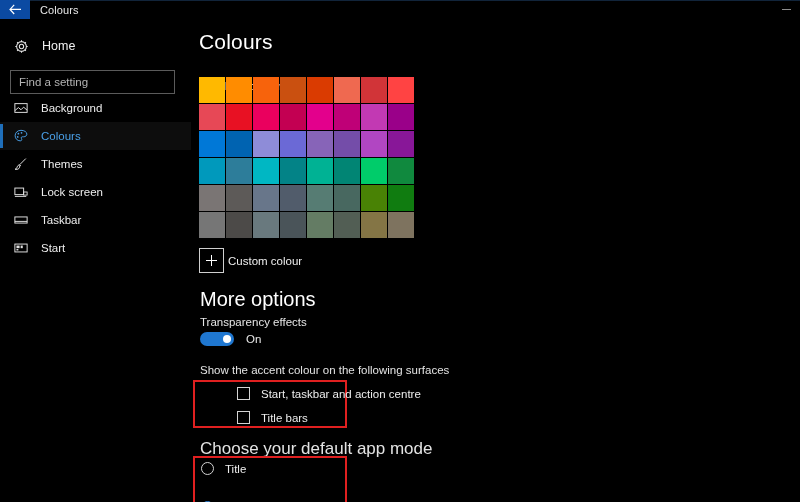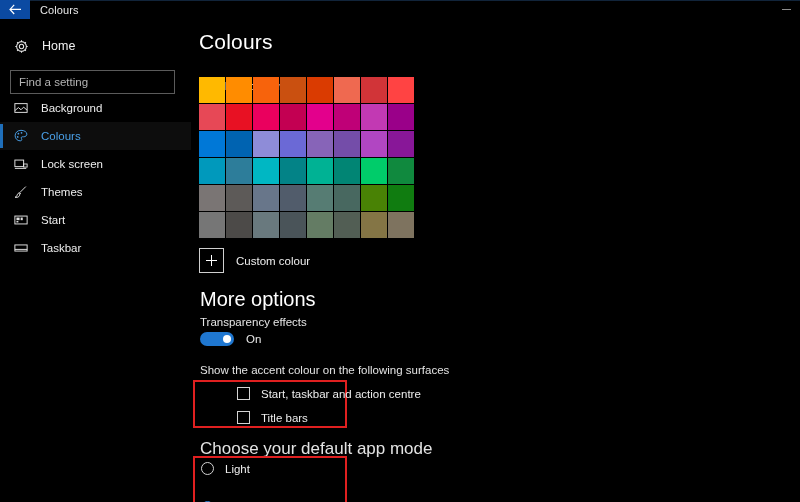--- a/index.html
+++ b/index.html
@@ -137,21 +137,21 @@
     display: grid;
     grid-template-columns: repeat(8, 26px);
     grid-auto-rows: 26px;
     gap: 1px;
   }
   .swatch { width: 26px; height: 26px; cursor: pointer; }
 
   
   .custom-row {
     position: absolute; left: 8px; top: 229px;
-    display: flex; align-items: center; gap: 12px;
+    display: flex; align-items: center; gap: 4px;
   }
   .custom-box {
     width: 25px; height: 25px;
     border: 1px solid #d0d0d0;
     display: flex; align-items: center; justify-content: center;
     cursor: pointer;
   }
   .plus-h { position: absolute; width: 11px; height: 1px; background: #ffffff; }
   .plus-v { position: absolute; width: 1px; height: 11px; background: #ffffff; }
   .plus-wrap { position: relative; width: 11px; height: 11px; display:flex; align-items:center; justify-content:center; }
@@ -296,57 +296,57 @@
           <circle cx="8.6" cy="4.3" r="1" fill="currentColor"></circle>
           <circle cx="4.2" cy="9" r="1" fill="currentColor"></circle>
         </svg>
       </span>
       <span class="nav-label">Colours</span>
     </div>
 
     <div class="nav-item">
       <span class="nav-ico">
         <svg width="14" height="14" viewBox="0 0 16 16">
+          <path d="M13.5 1.8 L6.5 8.8 M6.3 8.6 L7.8 10.1 M5.8 9 C4.3 9.6 3.7 11 3.2 12.4 C2.9 13.2 2 13.9 1.2 14 C2.6 14.3 4.4 14.2 5.5 13.2 C6.4 12.4 6.8 11 6.6 9.9 Z" fill="none" stroke="currentColor" stroke-width="1.1"></path>
+        </svg>
+      </span>
+      <span class="nav-label">Themes</span>
+    </div>
+
+    <div class="nav-item">
+      <span class="nav-ico">
+        <svg width="14" height="14" viewBox="0 0 16 16">
           <rect x="1" y="3.5" width="10" height="7.5" fill="none" stroke="currentColor" stroke-width="1.1"></rect>
           <path d="M1 13 L14 13" stroke="currentColor" stroke-width="1.1"></path>
           <rect x="11" y="8" width="4" height="3.5" fill="none" stroke="currentColor" stroke-width="1"></rect>
         </svg>
       </span>
       <span class="nav-label">Lock screen</span>
     </div>
 
     <div class="nav-item">
       <span class="nav-ico">
         <svg width="14" height="14" viewBox="0 0 16 16">
-          <path d="M13.5 1.8 L6.5 8.8 M6.3 8.6 L7.8 10.1 M5.8 9 C4.3 9.6 3.7 11 3.2 12.4 C2.9 13.2 2 13.9 1.2 14 C2.6 14.3 4.4 14.2 5.5 13.2 C6.4 12.4 6.8 11 6.6 9.9 Z" fill="none" stroke="currentColor" stroke-width="1.1"></path>
-        </svg>
-      </span>
-      <span class="nav-label">Themes</span>
+          <rect x="1" y="4.5" width="14" height="7" fill="none" stroke="currentColor" stroke-width="1.1"></rect>
+          <path d="M1 9.6 L15 9.6" stroke="currentColor" stroke-width="1.1"></path>
+        </svg>
+      </span>
+      <span class="nav-label">Taskbar</span>
     </div>
 
     <div class="nav-item">
       <span class="nav-ico">
         <svg width="14" height="14" viewBox="0 0 16 16">
           <rect x="1" y="3.5" width="14" height="9" fill="none" stroke="currentColor" stroke-width="1.1"></rect>
           <rect x="2.8" y="5.2" width="3.6" height="3" fill="currentColor"></rect>
           <rect x="7.6" y="5.2" width="2.4" height="3" fill="currentColor"></rect>
           <rect x="2.8" y="9.2" width="2.2" height="1.6" fill="currentColor"></rect>
         </svg>
       </span>
       <span class="nav-label">Start</span>
-    </div>
-
-    <div class="nav-item">
-      <span class="nav-ico">
-        <svg width="14" height="14" viewBox="0 0 16 16">
-          <rect x="1" y="4.5" width="14" height="7" fill="none" stroke="currentColor" stroke-width="1.1"></rect>
-          <path d="M1 9.6 L15 9.6" stroke="currentColor" stroke-width="1.1"></path>
-        </svg>
-      </span>
-      <span class="nav-label">Taskbar</span>
     </div>
   </div>
 
   <div class="content">
 
     <div class="page-title">Colours</div>
     <div class="sub-label">Windows colours</div>
 
     <div class="swatch-grid" id="swatch-grid">
         <div class="swatch" style="background: rgb(255, 185, 0);"></div>
@@ -431,21 +431,21 @@
       <span class="checkbox"></span>
       <span class="check-label">Title bars</span>
     </div>
 
     <div class="mode-label">Choose your default app mode</div>
 
     <div class="redbox two" style="border-color: rgb(224, 32, 32);"></div>
 
     <div class="radio-row r1">
       <span class="radio"></span>
-      <span class="radio-label">Light</span>
+      <span class="radio-label">Title</span>
     </div>
     <div class="radio-row r2">
       <span class="radio checked"></span>
       <span class="radio-label">Dark</span>
     </div>
 
   </div>
 </div>
 
 </body></html>

